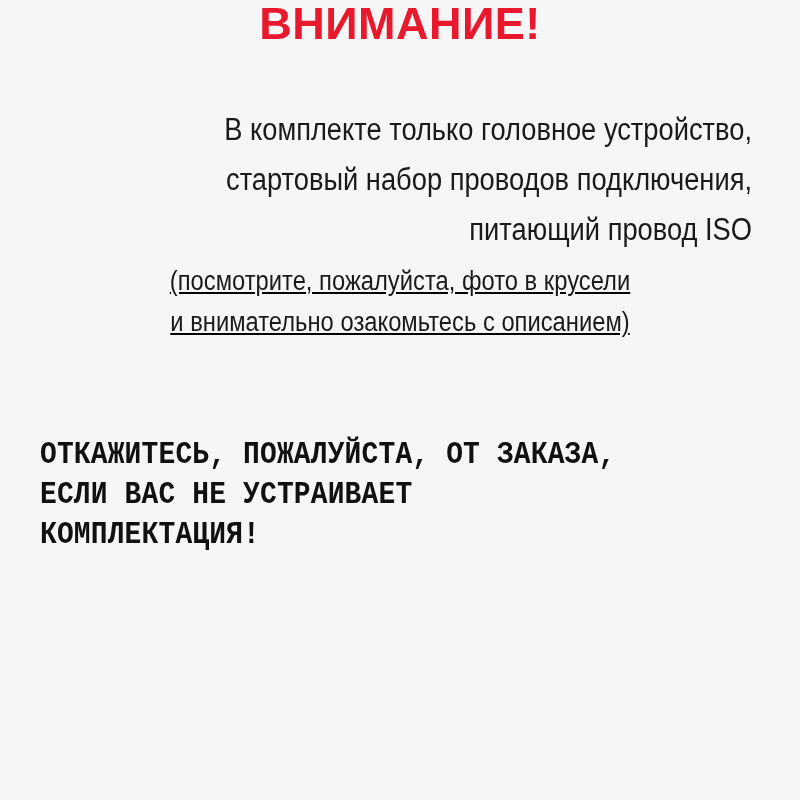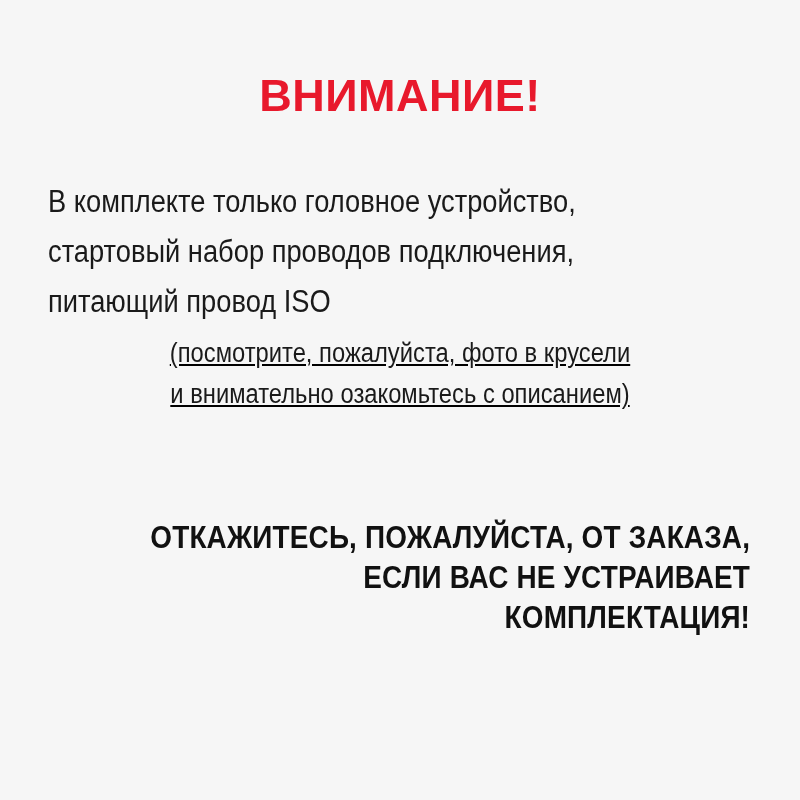--- a/index.html
+++ b/index.html
@@ -27,29 +27,28 @@
 
   
   .headline {
     text-align: center;
     font-weight: 700;
     font-size: 45px;
     line-height: 1.05;
     letter-spacing: 0.5px;
     color: #e8192c;
     margin: 0;
-    padding-top: 72px;
     white-space: nowrap;
   }
 
   
   .body-block {
     margin: 0;
     padding-top: 58px;
-    text-align: left;
+    text-align: right;
   }
   .body-line {
     display: block;
     font-size: 31px;
     line-height: 50px;
     color: #1a1a1a;
     font-weight: 400;
     transform: scaleX(0.88);
     transform-origin: center center;
     white-space: nowrap;
@@ -68,23 +67,24 @@
     line-height: 41px;
     color: #1a1a1a;
     font-weight: 400;
     transform: scaleX(0.88);
     transform-origin: center center;
     white-space: nowrap;
   }
 
   
   .cta-block {
-    margin: 11px;
+    margin: 0;
     padding-top: 92px;
-    text-align: right;
+    text-align: left;
+    font-family: Liberation Mono, monospace;
   }
   .cta-line {
     display: block;
     font-size: 31px;
     line-height: 40px;
     font-weight: 700;
     color: #111111;
     letter-spacing: 0.2px;
     transform: scaleX(0.90);
     transform-origin: center center;

